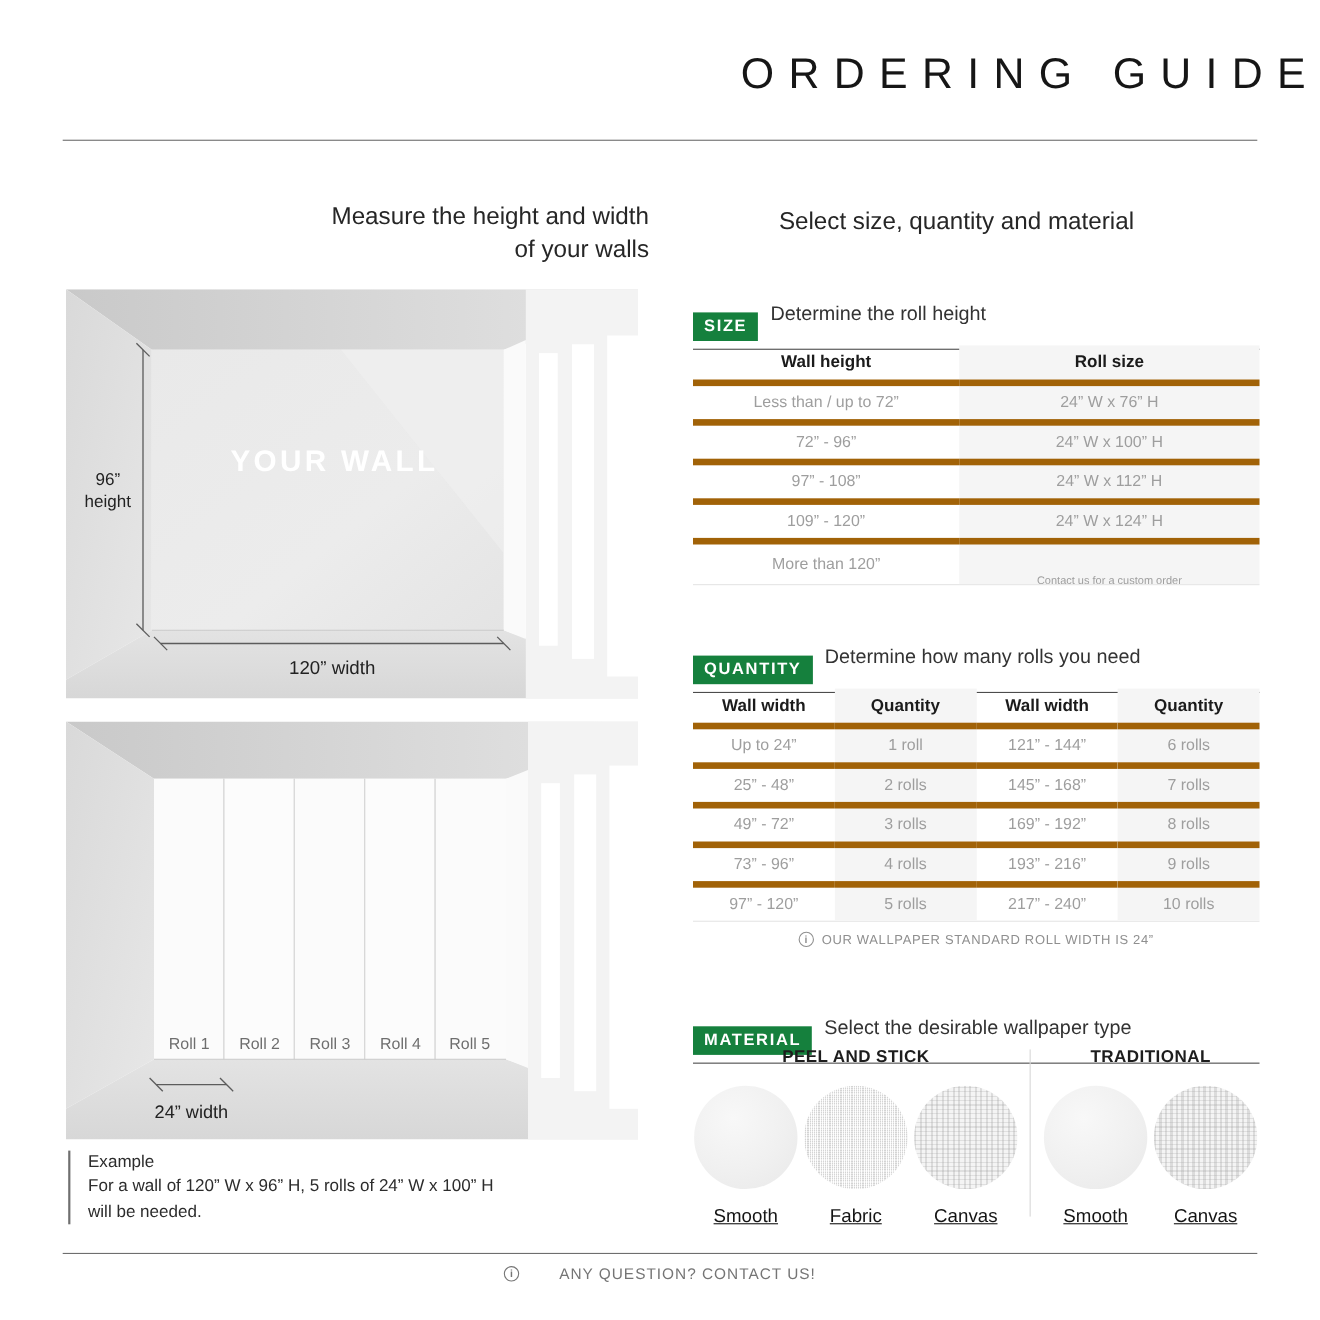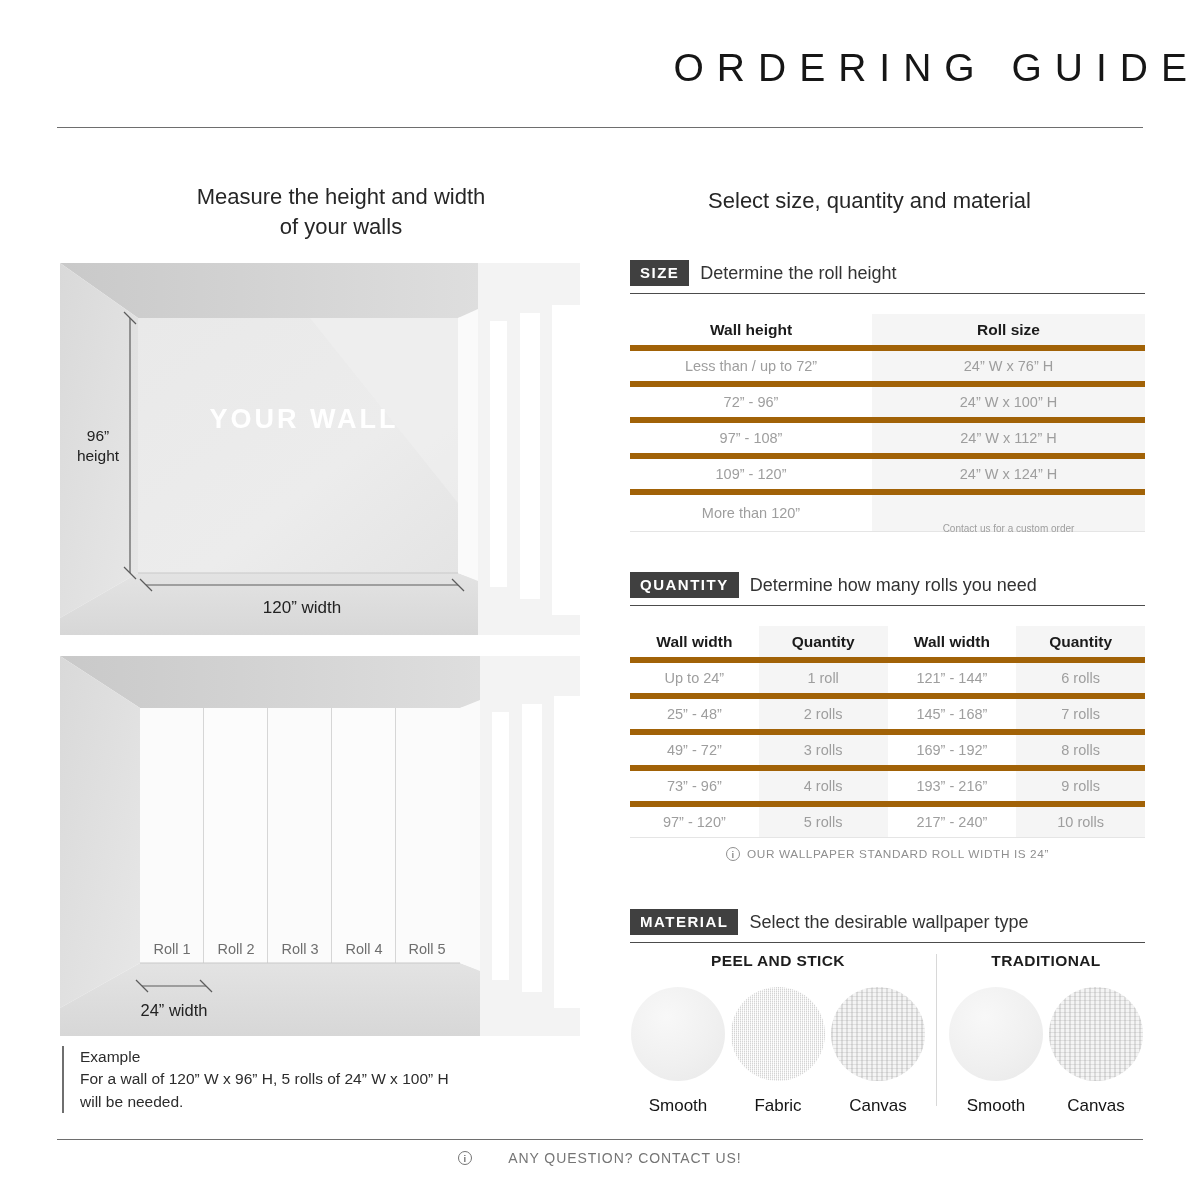--- a/index.html
+++ b/index.html
@@ -7,37 +7,37 @@
   body { font-family:"Liberation Sans","DejaVu Sans",sans-serif; color:#1a1a1a; }
   .page { position:relative; width:1200px; height:1200px; background:#fff; overflow:hidden; }
 
   .title { position:absolute; top:46px; left:0; width:1200px; text-align:right;
            font-size:39px; font-weight:300; letter-spacing:13px; color:#161616; }
   .rule { position:absolute; left:57px; width:1086px; border-top:1.6px solid #6e6e6e; }
   .rule-top { top:127px; }
   .rule-bottom { top:1139px; }
 
   .col-heading { position:absolute; font-size:22px; line-height:1.35; color:#262626; text-align:center; }
-  .left-heading { top:182px; left:76px; width:530px; }
+  .left-heading { top:182px; left:60px; width:530px;text-align:right; }
   .right-heading { top:186px; left:612px; width:515px; }
 
   .room-svg { position:absolute; left:60px; }
   .room1 { top:263px; }
   .room2 { top:656px; }
   .svg-label { font-family:"Liberation Sans","DejaVu Sans",sans-serif; }
 
   .example { position:absolute; left:62px; top:1046px; width:500px;
              border-left:2px solid #6f6f6f; padding-left:16px;
              font-size:15.5px; line-height:1.45; color:#2c2c2c; }
 
   
   .sec-header { position:absolute; left:630px; width:515px; display:flex; align-items:center;
                 gap:11px; padding-bottom:7px; border-bottom:1.4px solid #4c4c4c; }
-  .sec-tag { background:#404040; color:#ffffff; font-size:15px; font-weight:700;
-             letter-spacing:1.5px; padding:4px 10px 5px 10px; }
+  .sec-tag { background:#15803d; color:#ffffff; font-size:15px; font-weight:700;
+             letter-spacing:1.5px; padding:4px 10px 5px 10px;margin-top:24px; }
   .sec-subtitle { font-size:18px; color:#333333; }
   .size-header { top:260px; }
   .quantity-header { top:572px; }
   .material-header { top:909px; }
 
   .tbl { position:absolute; left:630px; width:515px; border-bottom:1px solid #e5e5e5; display:grid; }
   .size-tbl { top:314px; grid-template-columns:47% 53%; }
   .qty-tbl  { top:626px; grid-template-columns:25% 25% 25% 25%; }
   .cell { display:flex; align-items:center; justify-content:center; text-align:center;
           height:36px; font-size:14.5px; color:#9e9e9e; border-top:6px solid #a16207; }
@@ -52,21 +52,21 @@
   .info-icon { display:inline-flex; align-items:center; justify-content:center; flex:0 0 auto;
                width:14px; height:14px; border:1px solid currentColor; border-radius:50%;
                font-size:9.5px; font-weight:700; font-style:normal; }
 
   .materials { position:absolute; left:630px; top:952px; width:515px; height:165px; }
   .mat-group { position:absolute; top:0; display:flex; flex-direction:column; align-items:center;justify-content:center; }
   .mat-group-peel { left:0; width:296px; }
   .mat-group-trad { left:318px; width:196px; }
   .mat-name { font-size:15.5px; font-weight:700; letter-spacing:0.4px; color:#1d1d1d; margin-bottom:17px; }
   .swatch-row { display:flex; gap:4px; justify-content:center; }
-  .swatch-col { display:flex; flex-direction:column; align-items:center; width:96px; }
+  .swatch-col { display:flex; flex-direction:column; align-items:center; width:96px;text-decoration:underline; }
   .swatch { width:94px; height:94px; border-radius:50%; }
   .tex-smooth { background:radial-gradient(circle at 38% 32%, #f8f8f8 0%, #f0f0f0 55%, #e8e8e8 100%); }
   .tex-fabric { background-color:#ededed; background-image:
       repeating-linear-gradient(90deg, rgba(255,255,255,0.85) 0 1px, rgba(185,185,185,0.28) 1px 2px),
       repeating-linear-gradient(0deg,  rgba(255,255,255,0.85) 0 1px, rgba(185,185,185,0.28) 1px 2px); }
   .tex-canvas { background-color:#f4f4f4; background-image:
       repeating-linear-gradient(0deg,  rgba(150,150,150,0.22) 0 1px, transparent 1px 4px),
       repeating-linear-gradient(90deg, rgba(150,150,150,0.26) 0 2px, transparent 2px 5px); }
   .swatch-label { margin-top:15px; font-size:17px; color:#141414; }
   .mat-divider { position:absolute; left:306px; top:2px; width:1px; height:152px; background:#d8d8d8; }

